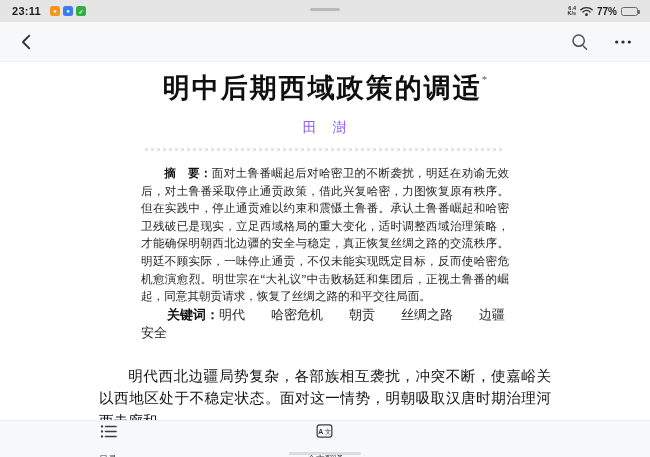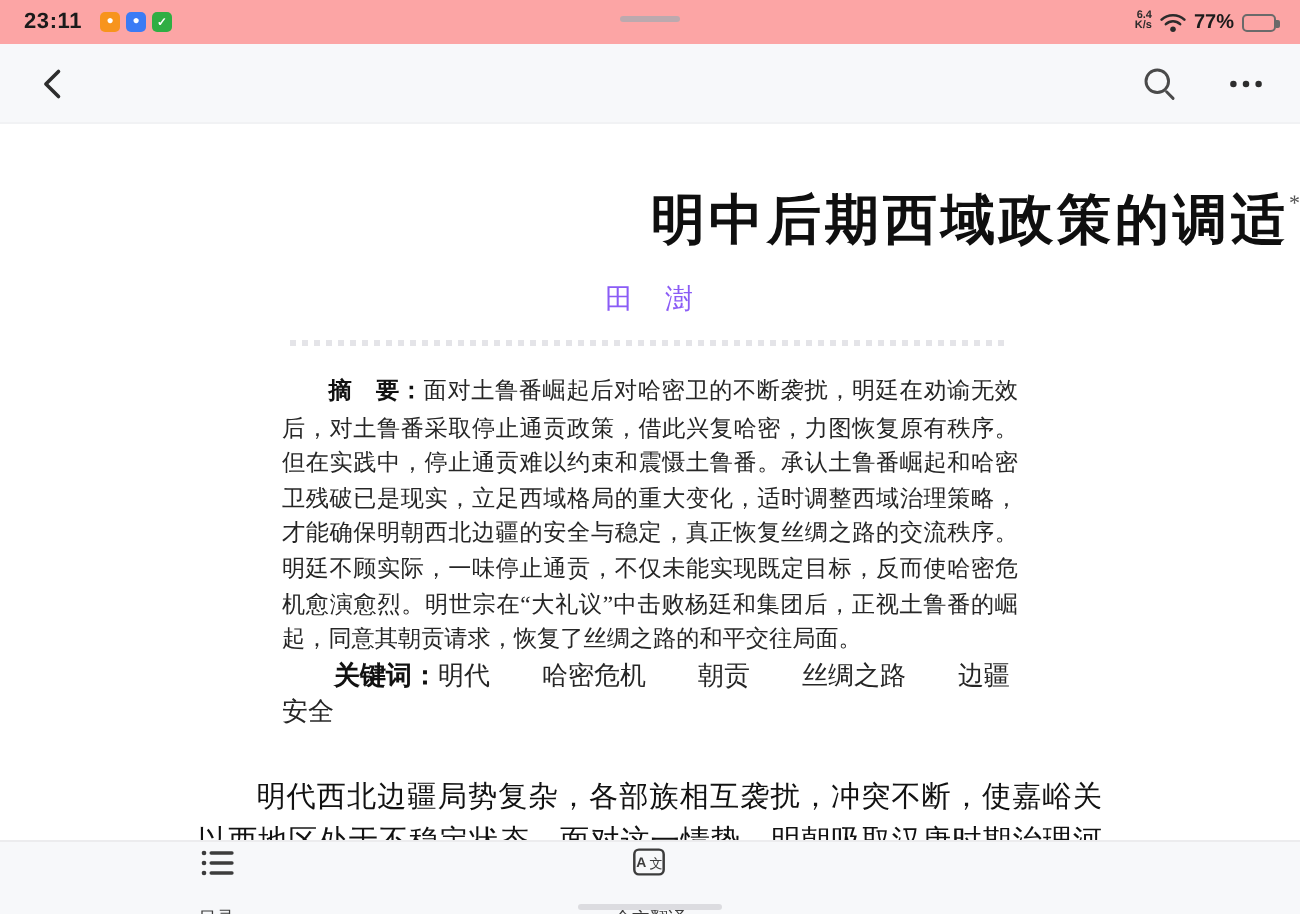--- a/index.html
+++ b/index.html
@@ -1,20 +1,20 @@
 <!DOCTYPE html>
 <html><head>
 <meta charset="utf-8">
 <style>
   * { margin:0; padding:0; box-sizing:border-box; }
   html,body { width:650px; height:457px; overflow:hidden; background:#fff;
     font-family:"Liberation Sans", sans-serif; -webkit-font-smoothing:antialiased; }
 
   
-  .status-bar { position:relative; height:22px; background:#fca5a5;
+  .status-bar { position:relative; height:22px; background:#e5e5e5;
     display:flex; align-items:center; padding:0 12px; }
   .sb-time { font-size:11px; font-weight:700; color:#1b1b1b; letter-spacing:.3px; margin-right:6px; }
   .sb-app { width:10px; height:10px; border-radius:2.5px; margin-left:3px;
     display:flex; align-items:center; justify-content:center; color:#fff; font-size:6px; font-weight:700; }
   .sb-app.orange { background:#f7941d; }
   .sb-app.blue { background:#3b7bf5; }
   .sb-app.green { background:#2fae43; }
   .notch-dash { position:absolute; left:310px; top:8px; width:30px; height:3px;
     border-radius:2px; background:#a7abb1; opacity:.75; }
   .sb-right { margin-left:auto; display:flex; align-items:center; gap:4px; }
@@ -28,21 +28,21 @@
     background:#6a6a6a; border-radius:0 1px 1px 0; }
 
   
   .nav-bar { height:40px; background:#f7f8fa; display:flex; align-items:center;
     padding:0 18px; border-bottom:1px solid #f1f2f4; }
   .nav-right { margin-left:auto; display:flex; align-items:center; gap:24px; }
   .icon-btn { display:flex; align-items:center; justify-content:center; cursor:pointer; }
 
   
   .page { height:358px; background:#fff; overflow:hidden; }
-  .doc-title { margin-top:30px; text-align:right;
+  .doc-title { margin-top:8px; text-align:center;
     font-family:"Liberation Serif", serif; font-size:27px; font-weight:700;
     letter-spacing:2px; color:#0f0f0f; }
   .doc-title sup { font-size:11px; font-weight:400; color:#555; vertical-align:14px; letter-spacing:0; }
   .doc-author { margin-top:13px; text-align:center;
     font-family:"Liberation Serif", serif; font-size:14px; color:#8b5cf6; letter-spacing:1px; }
   .separator { width:360px; height:3px; margin:11px auto 0;
     background:repeating-linear-gradient(90deg,#e4e4e8 0 3px, transparent 3px 6px); }
 
   .abstract { width:368px; margin:14px auto 0; font-family:"Liberation Serif", serif;
     font-size:11.6px; line-height:17.6px; text-align:justify; color:#262626; }

